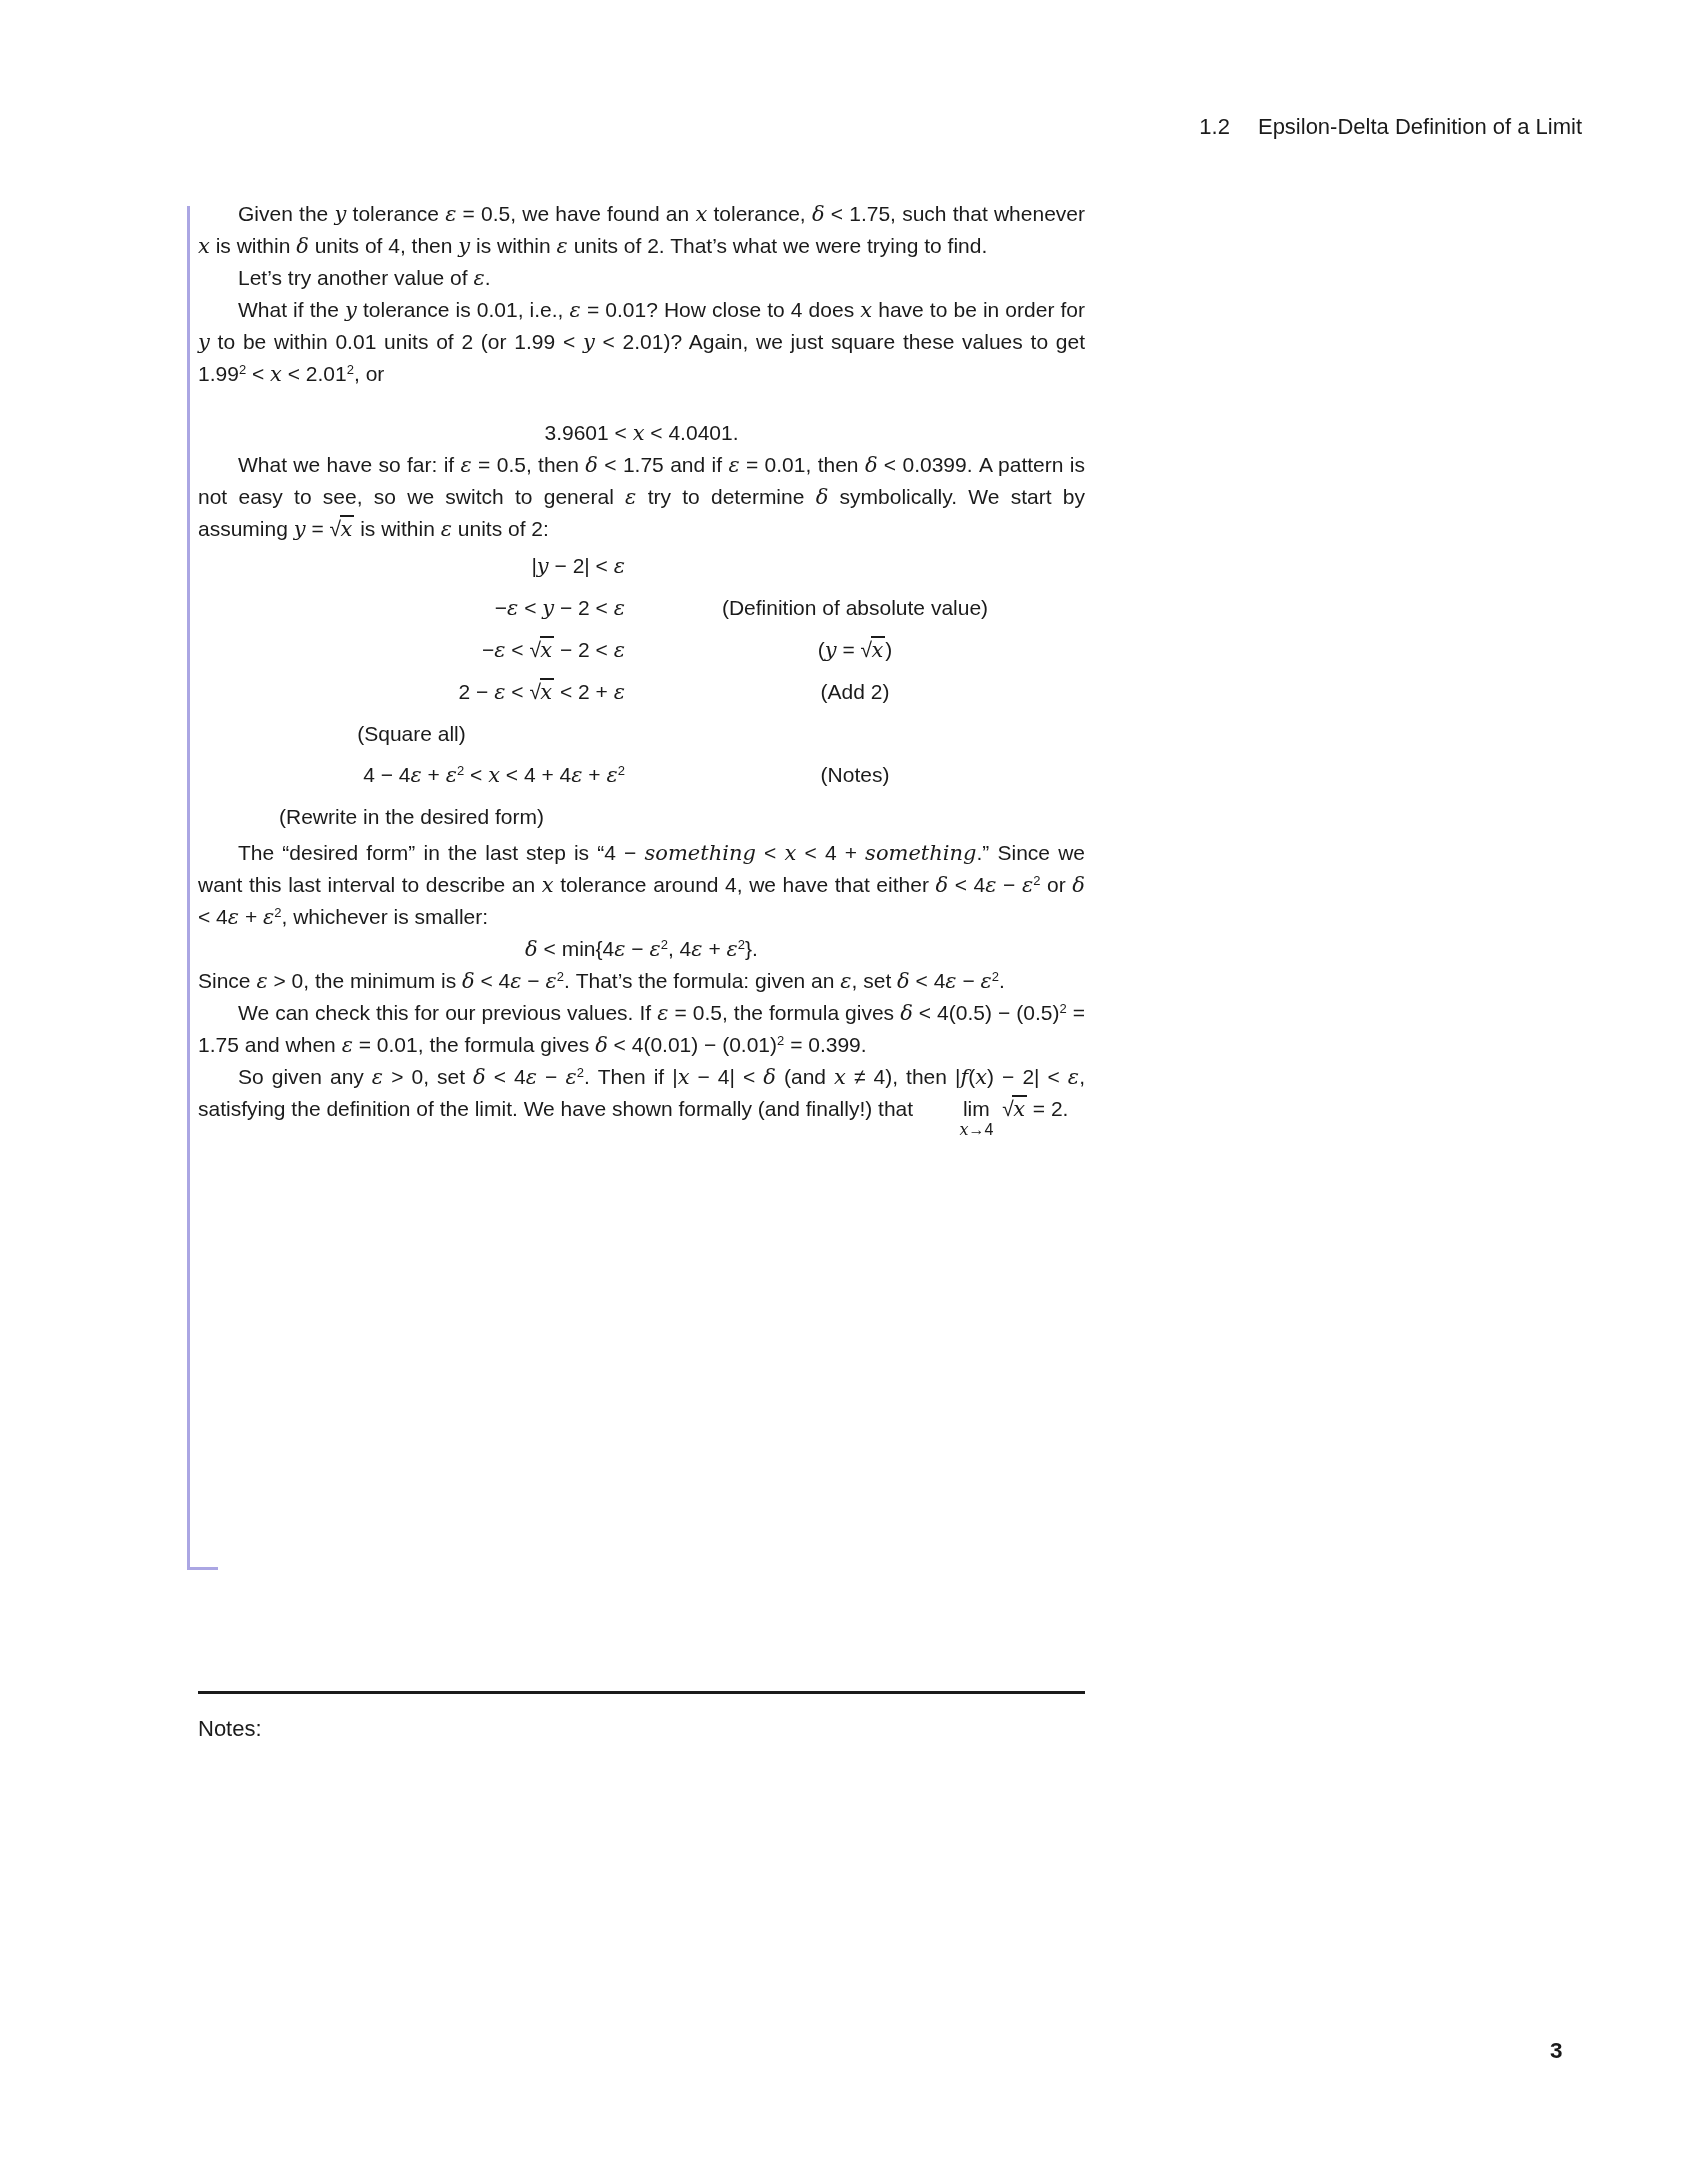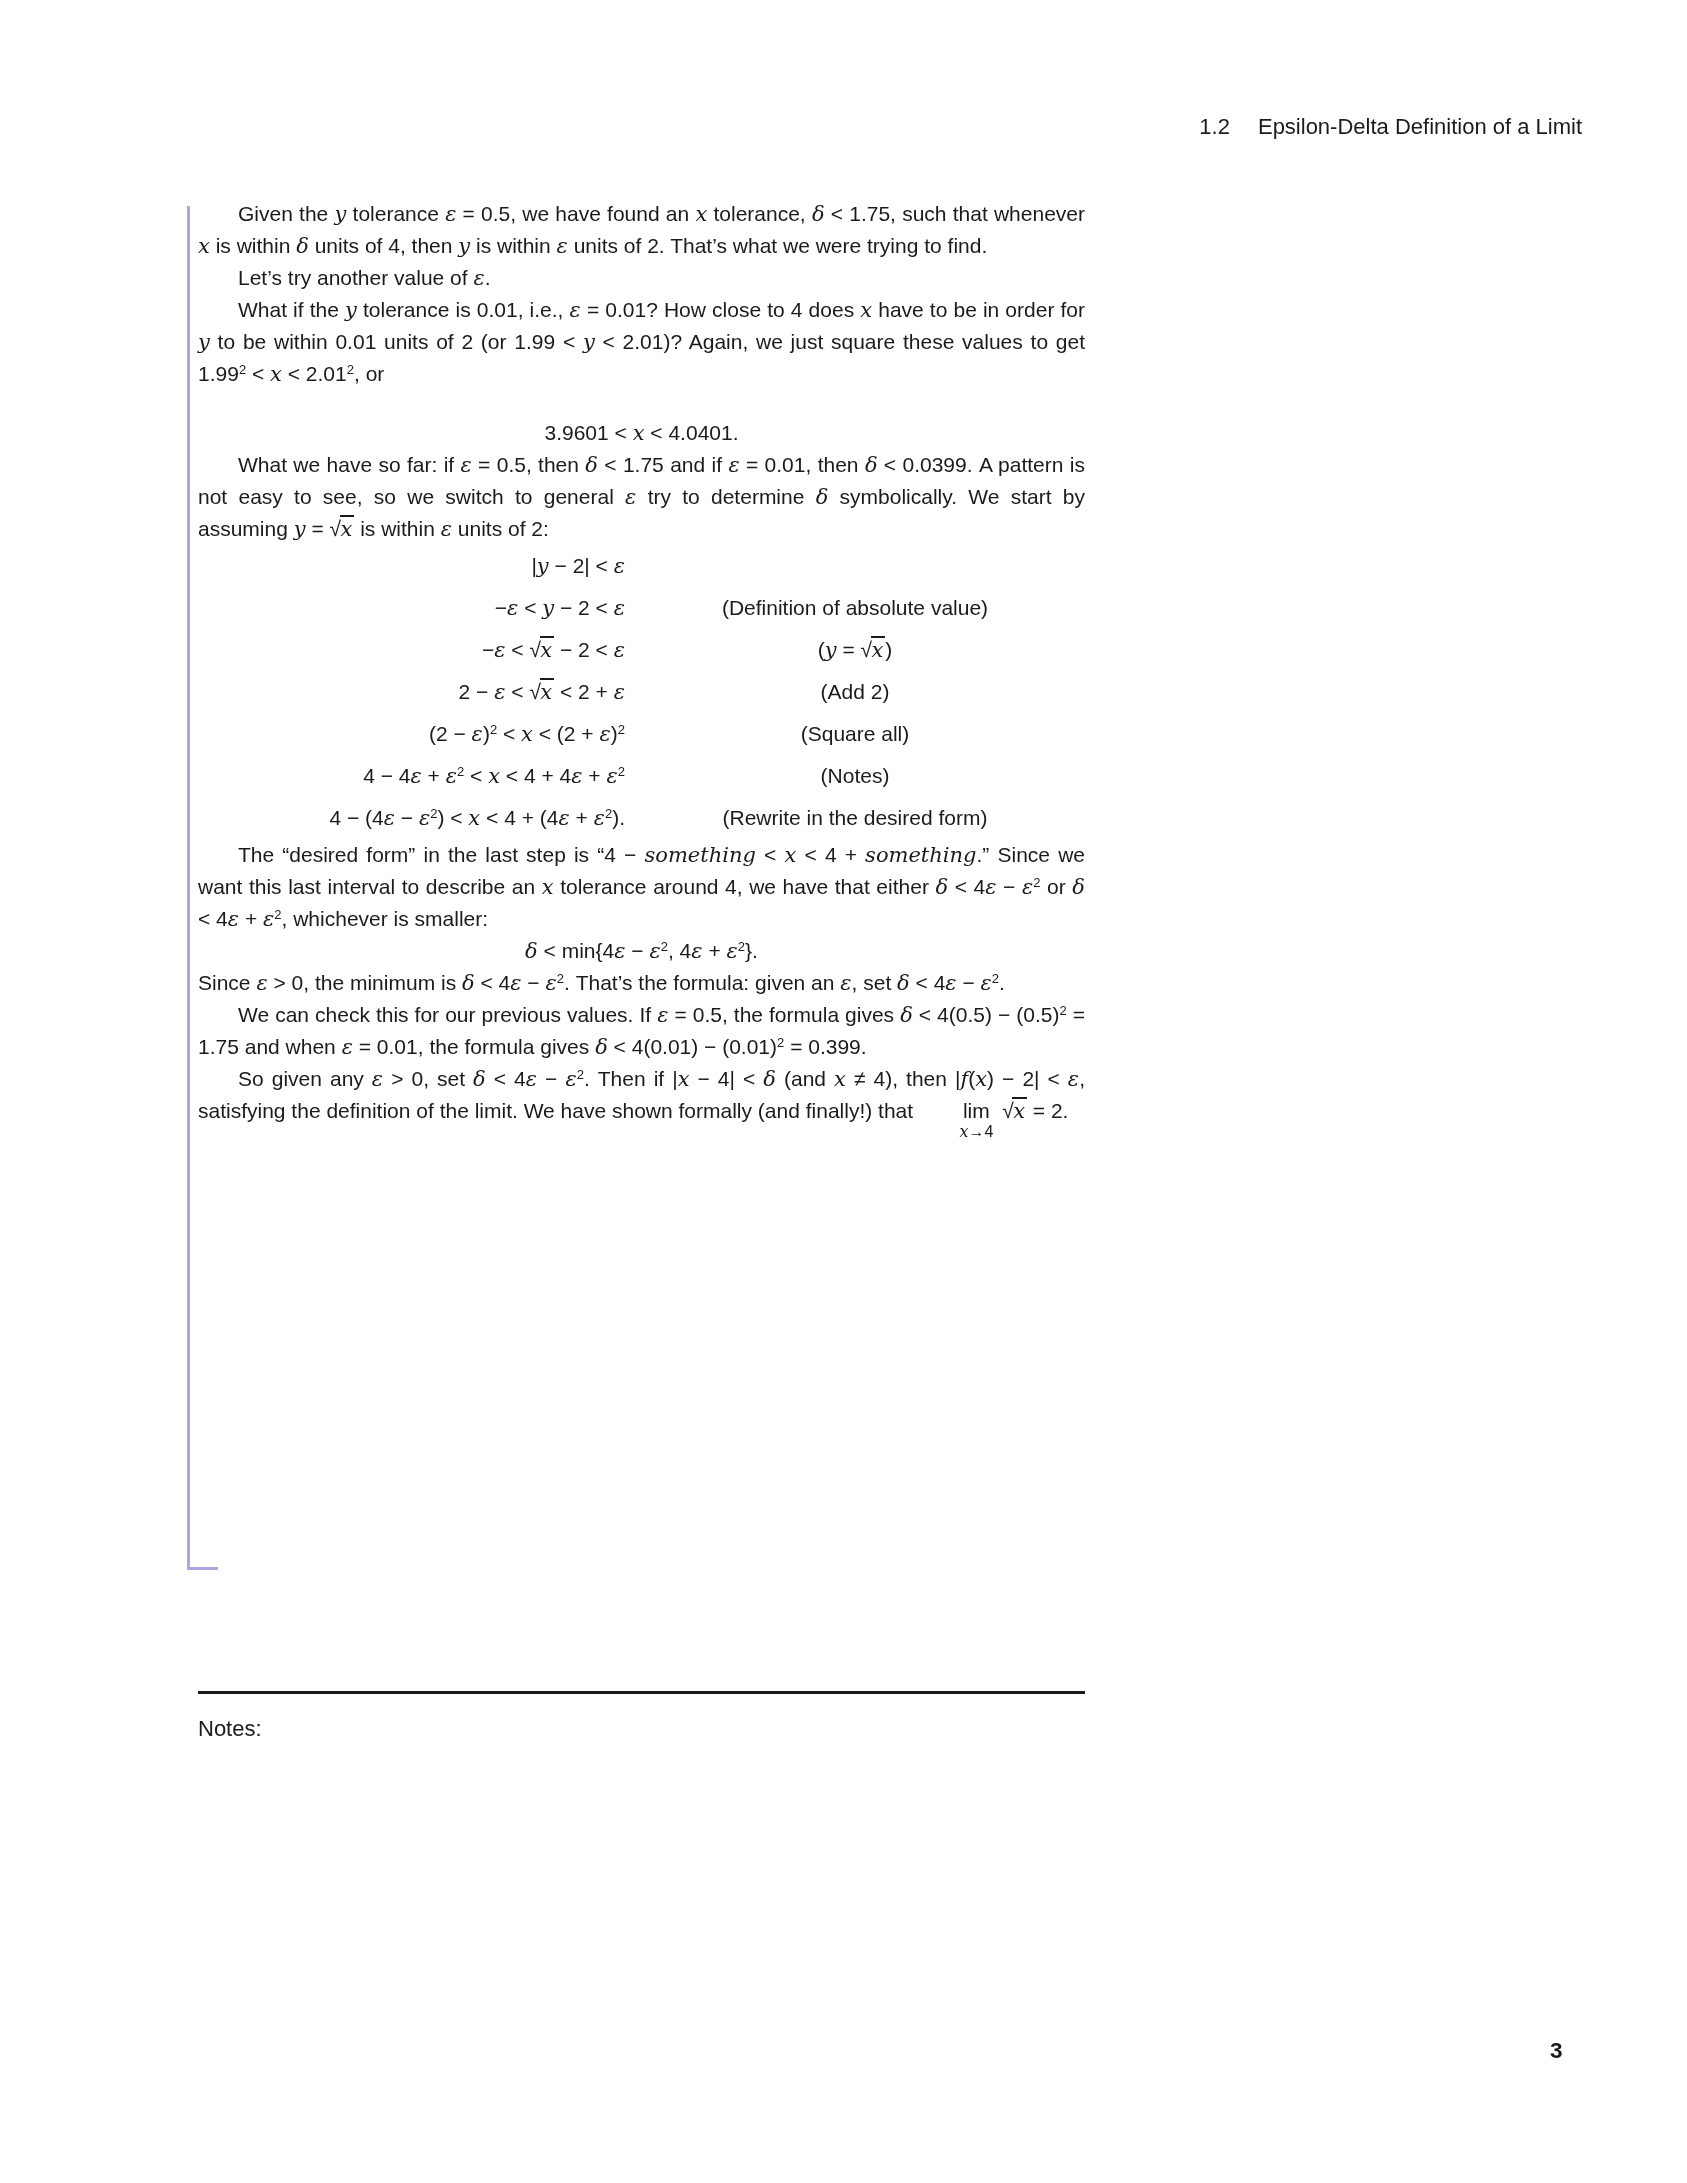--- a/index.html
+++ b/index.html
@@ -169,29 +169,27 @@
       </div>
       <div class="eqrow">
         <span class="eq">−<i>ε</i> &lt; <span class="sqrt"><span class="rad">√</span><span class="rt"><i>x</i></span></span> − 2 &lt; <i>ε</i></span>
         <span class="note">(<i>y</i> = <span class="sqrt"><span class="rad">√</span><span class="rt"><i>x</i></span></span>)</span>
       </div>
       <div class="eqrow">
         <span class="eq">2 − <i>ε</i> &lt; <span class="sqrt"><span class="rad">√</span><span class="rt"><i>x</i></span></span> &lt; 2 + <i>ε</i></span>
         <span class="note">(Add 2)</span>
       </div>
       <div class="eqrow">
-        <span class="eq">(2 − <i>ε</i>)<sup>2</sup> &lt; <i>x</i> &lt; (2 + <i>ε</i>)<sup>2</sup></span>
         <span class="note">(Square all)</span>
       </div>
       <div class="eqrow">
         <span class="eq">4 − 4<i>ε</i> + <i>ε</i><sup>2</sup> &lt; <i>x</i> &lt; 4 + 4<i>ε</i> + <i>ε</i><sup>2</sup></span>
         <span class="note">(Notes)</span>
       </div>
       <div class="eqrow">
-        <span class="eq">4 − (4<i>ε</i> − <i>ε</i><sup>2</sup>) &lt; <i>x</i> &lt; 4 + (4<i>ε</i> + <i>ε</i><sup>2</sup>).</span>
         <span class="note">(Rewrite in the desired form)</span>
       </div>
     </div>
     <p class="para indent">The “desired form” in the last step is “4 − <i>something</i> &lt; <i>x</i> &lt; 4 + <i>something</i>.” Since we want this last interval to describe an <i>x</i> tolerance around 4, we have that either <i>δ</i> &lt; 4<i>ε</i> − <i>ε</i><sup>2</sup> or <i>δ</i> &lt; 4<i>ε</i> + <i>ε</i><sup>2</sup>, whichever is smaller:</p>
     <div class="disp"><i>δ</i> &lt; min{4<i>ε</i> − <i>ε</i><sup>2</sup>, 4<i>ε</i> + <i>ε</i><sup>2</sup>}.</div>
     <p class="para">Since <i>ε</i> &gt; 0, the minimum is <i>δ</i> &lt; 4<i>ε</i> − <i>ε</i><sup>2</sup>. That’s the formula: given an <i>ε</i>, set <i>δ</i> &lt; 4<i>ε</i> − <i>ε</i><sup>2</sup>.</p>
     <p class="para indent">We can check this for our previous values. If <i>ε</i> = 0.5, the formula gives <i>δ</i> &lt; 4(0.5) − (0.5)<sup>2</sup> = 1.75 and when <i>ε</i> = 0.01, the formula gives <i>δ</i> &lt; 4(0.01) − (0.01)<sup>2</sup> = 0.399.</p>
     <p class="para indent">So given any <i>ε</i> &gt; 0, set <i>δ</i> &lt; 4<i>ε</i> − <i>ε</i><sup>2</sup>. Then if |<i>x</i> − 4| &lt; <i>δ</i> (and <i>x</i> ≠ 4), then |<i>f</i>(<i>x</i>) − 2| &lt; <i>ε</i>, satisfying the definition of the limit. We have shown formally (and finally!) that <span class="lim"><span class="limword">lim</span><span class="limsub"><i>x</i>→4</span></span> <span class="sqrt"><span class="rad">√</span><span class="rt"><i>x</i></span></span> = 2.</p>
   </div>
 

